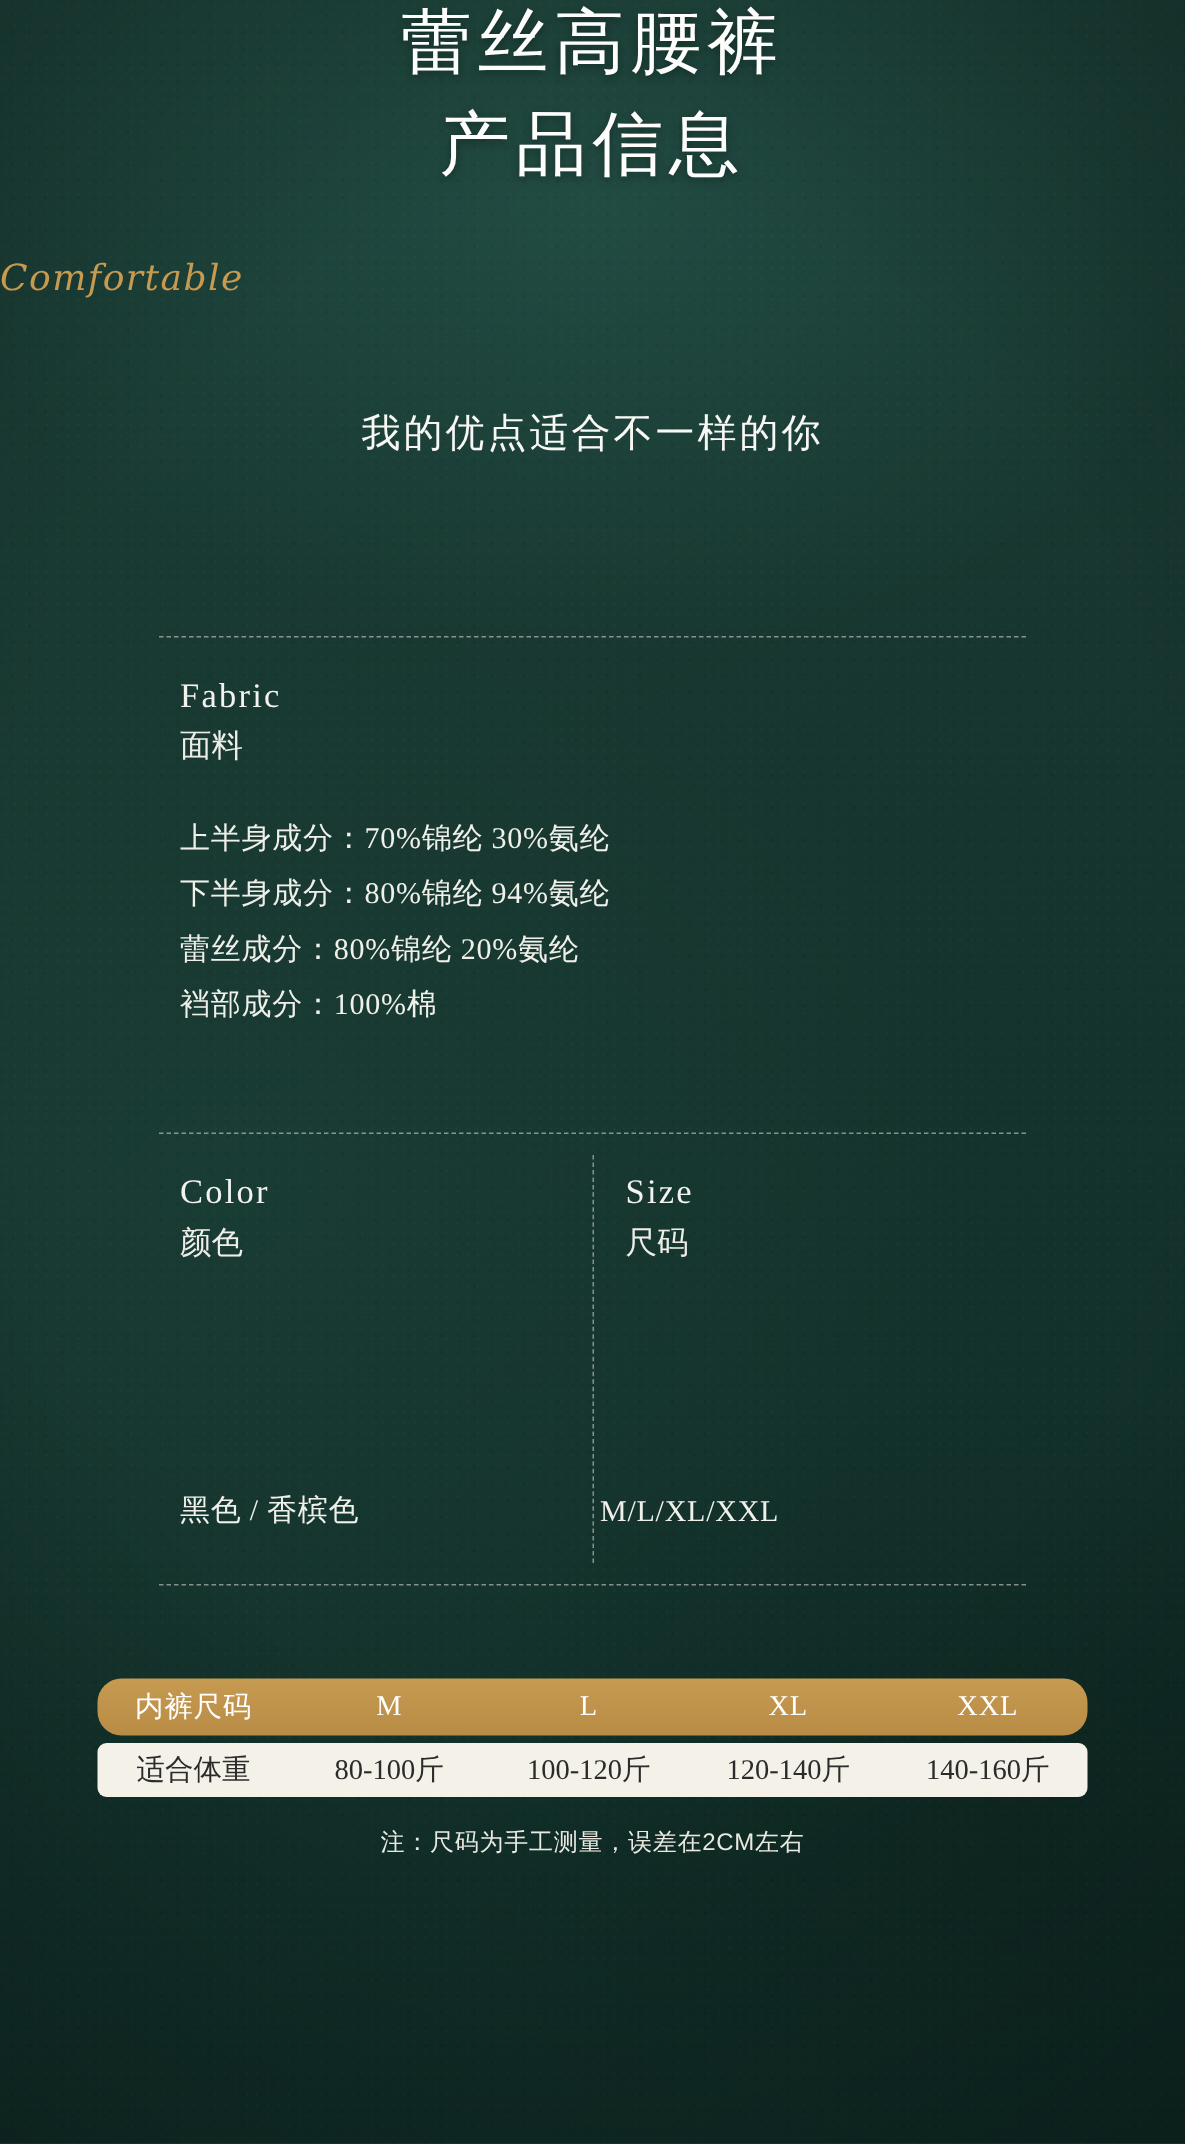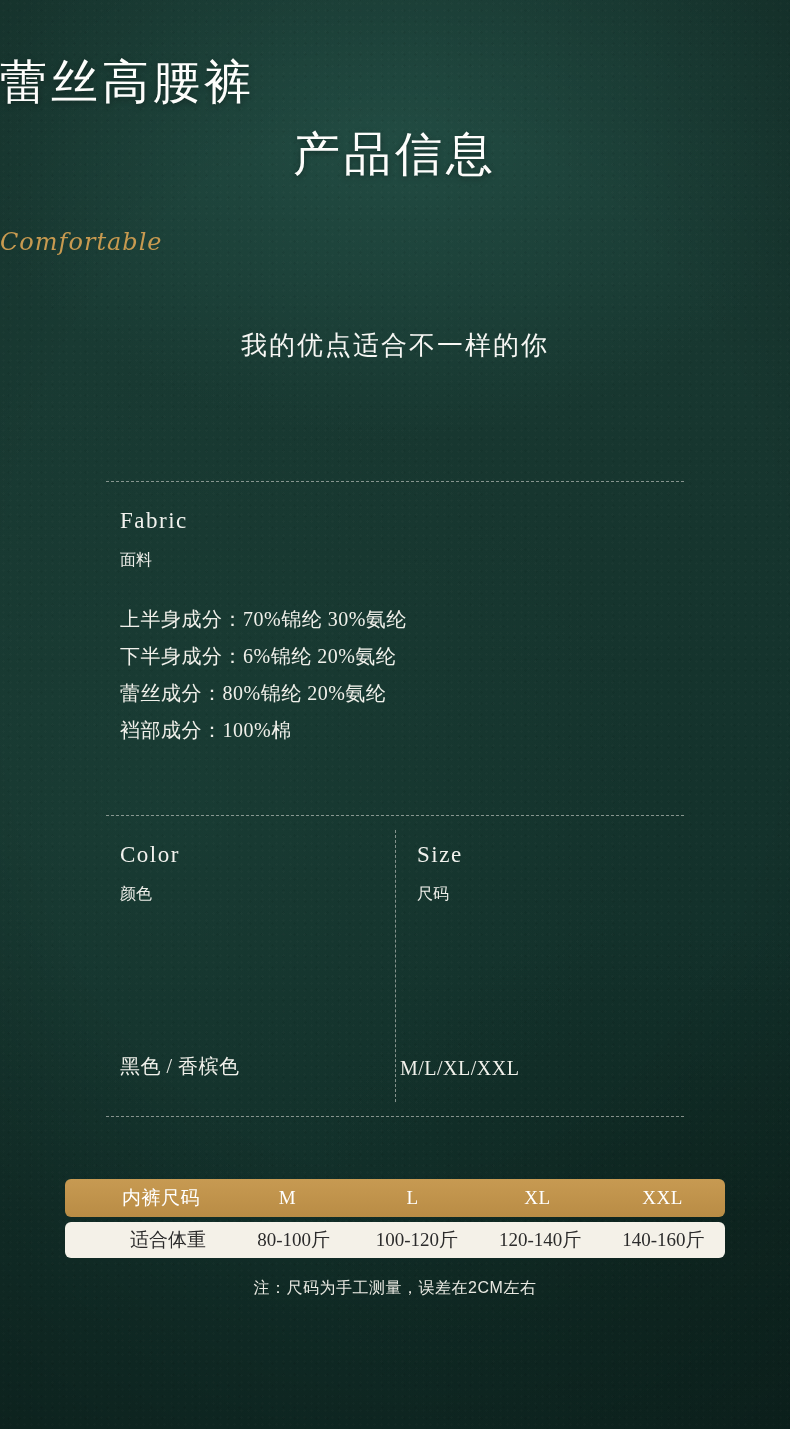--- a/index.html
+++ b/index.html
@@ -42,27 +42,26 @@
     inset: 0;
     pointer-events: none;
     background: radial-gradient(ellipse 110% 80% at 50% 45%, rgba(0,0,0,0) 45%, rgba(0,0,0,0.38) 100%);
   }
   .content {
     position: relative;
     z-index: 3;
   }
 
   .title-main {
-    text-align: left;
+    text-align: center;
     font-size: 47px;
     letter-spacing: 4px;
-    font-family: Liberation Mono, monospace;
+    font-family: Liberation Serif, serif;
     font-weight: normal;
     color: #fdfdfb;
-    padding-top: 57px;
     line-height: 1.25;
     text-shadow: 0 2px 6px rgba(0,0,0,0.35);
   }
   .title-sub {
     text-align: center;
     font-size: 47px;
     letter-spacing: 4px;
     color: #fdfdfb;
     margin-top: 10px;
     line-height: 1.2;
@@ -101,23 +100,23 @@
   .fabric-block {
     padding: 26px 0 30px 14px;
   }
   .label-en {
     font-size: 23px;
     letter-spacing: 1.5px;
     color: #f2f2ee;
     font-family: "Liberation Serif", serif;
   }
   .label-cn {
-    font-size: 16px;
+    font-size: 21px;
     color: #eeeee9;
-    margin-top: 16px;
+    margin-top: 6px;
   }
   .spec-list {
     margin-top: 30px;
   }
   .spec-line {
     font-size: 20px;
     color: #f0f0ea;
     line-height: 1.85;
     letter-spacing: 0.5px;
   }
@@ -157,44 +156,43 @@
   .col.left .col-value { left: 14px; }
   .col.right .col-value { left: 5px; }
 
   .table-wrap {
     width: 660px;
     margin: 62px auto 0;
   }
   .table-head {
     display: flex;
     background: linear-gradient(180deg, #c79a52 0%, #b98c45 100%);
-    border-radius: 6px;
+    border-radius: 16px;
     overflow: hidden;
     height: 38px;
     align-items: center;
     color: #ffffff;
     font-size: 19px;
     letter-spacing: 0.5px;
-    padding-left: 32px;
   }
   .table-body {
     display: flex;
     background: #f4f1e8;
     border-radius: 6px;
     overflow: hidden;
     height: 36px;
     align-items: center;
     margin-top: 5px;
     color: #2b2b2b;
     font-size: 19px;
   }
   .cell-label { width: 128px; text-align: center; }
   .cell { flex: 1; text-align: center; }
   .table-head .cell-label { color: #fff; }
-  .table-body .cell-label { color: #2b2b2b; padding-left: 39px; }
+  .table-body .cell-label { color: #2b2b2b; }
 
   .note {
     text-align: center;
     margin-top: 20px;
     font-size: 16px;
     color: #e9e9e2;
     letter-spacing: 0.5px;
     font-family: "Liberation Sans", sans-serif;
   }
 </style>
@@ -212,21 +210,21 @@
     <div class="script">Comfortable</div>
     <div class="tagline">我的优点适合不一样的你</div>
 
     <div class="divider top"></div>
 
     <div class="section fabric-block">
       <div class="label-en">Fabric</div>
       <div class="label-cn">面料</div>
       <div class="spec-list">
         <div class="spec-line">上半身成分：70%锦纶  30%氨纶</div>
-        <div class="spec-line">下半身成分：6%锦纶  20%氨纶</div>
+        <div class="spec-line">下半身成分：80%锦纶  94%氨纶</div>
         <div class="spec-line">蕾丝成分：80%锦纶  20%氨纶</div>
         <div class="spec-line">裆部成分：100%棉</div>
       </div>
     </div>
 
     <div class="divider mid"></div>
 
     <div class="section">
       <div class="two-col">
         <div class="vline"></div>

